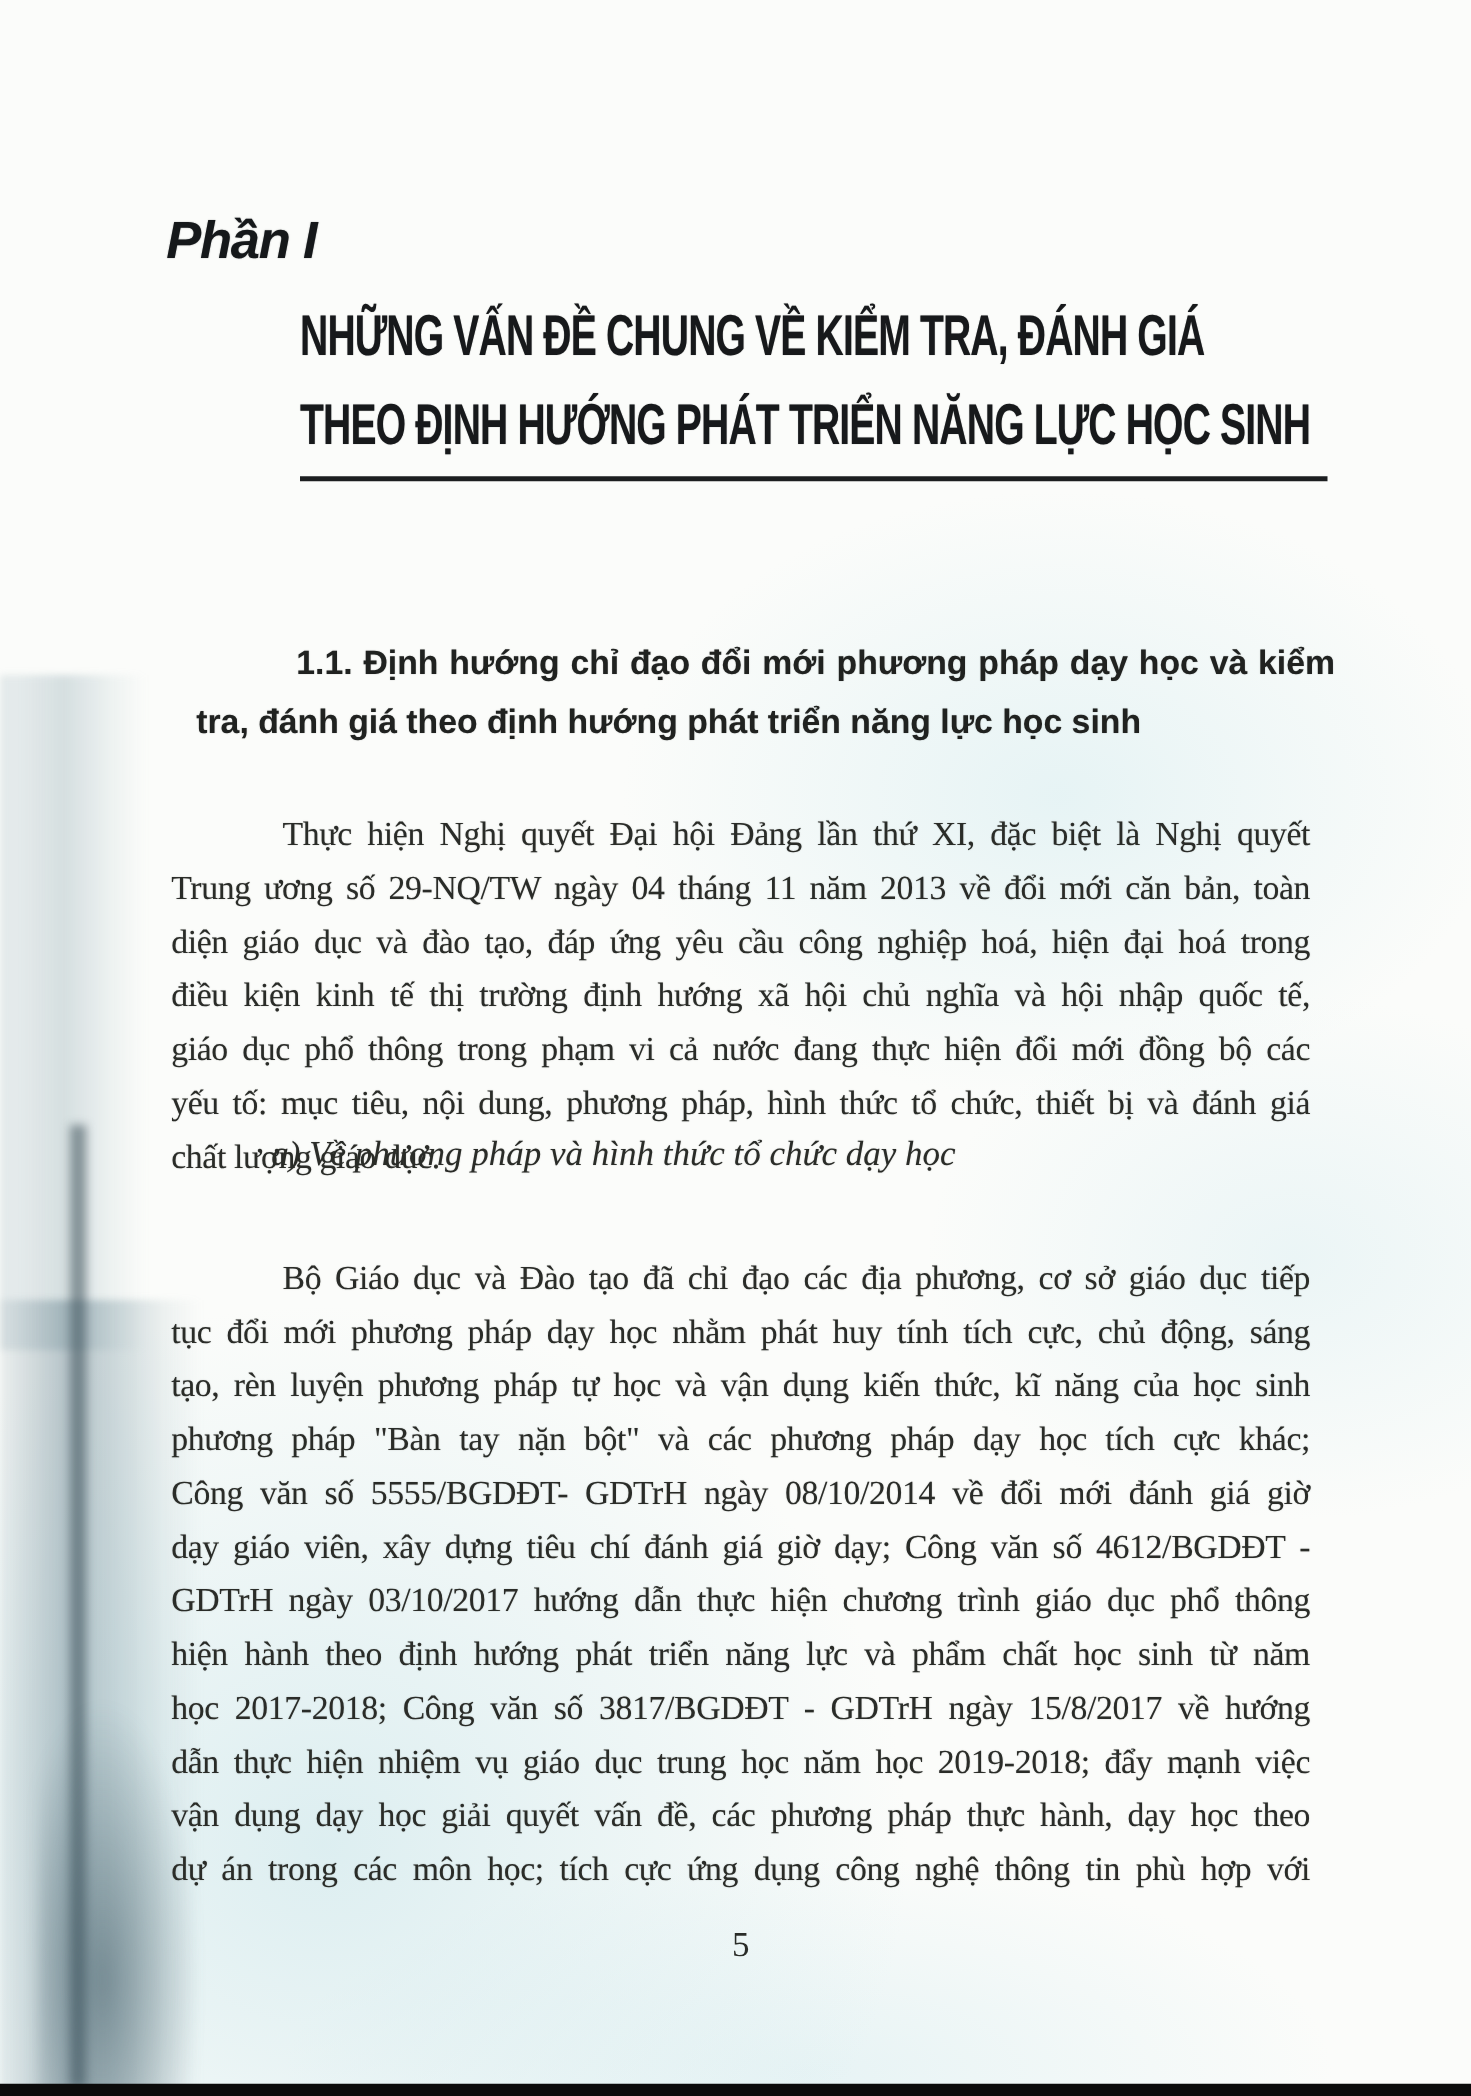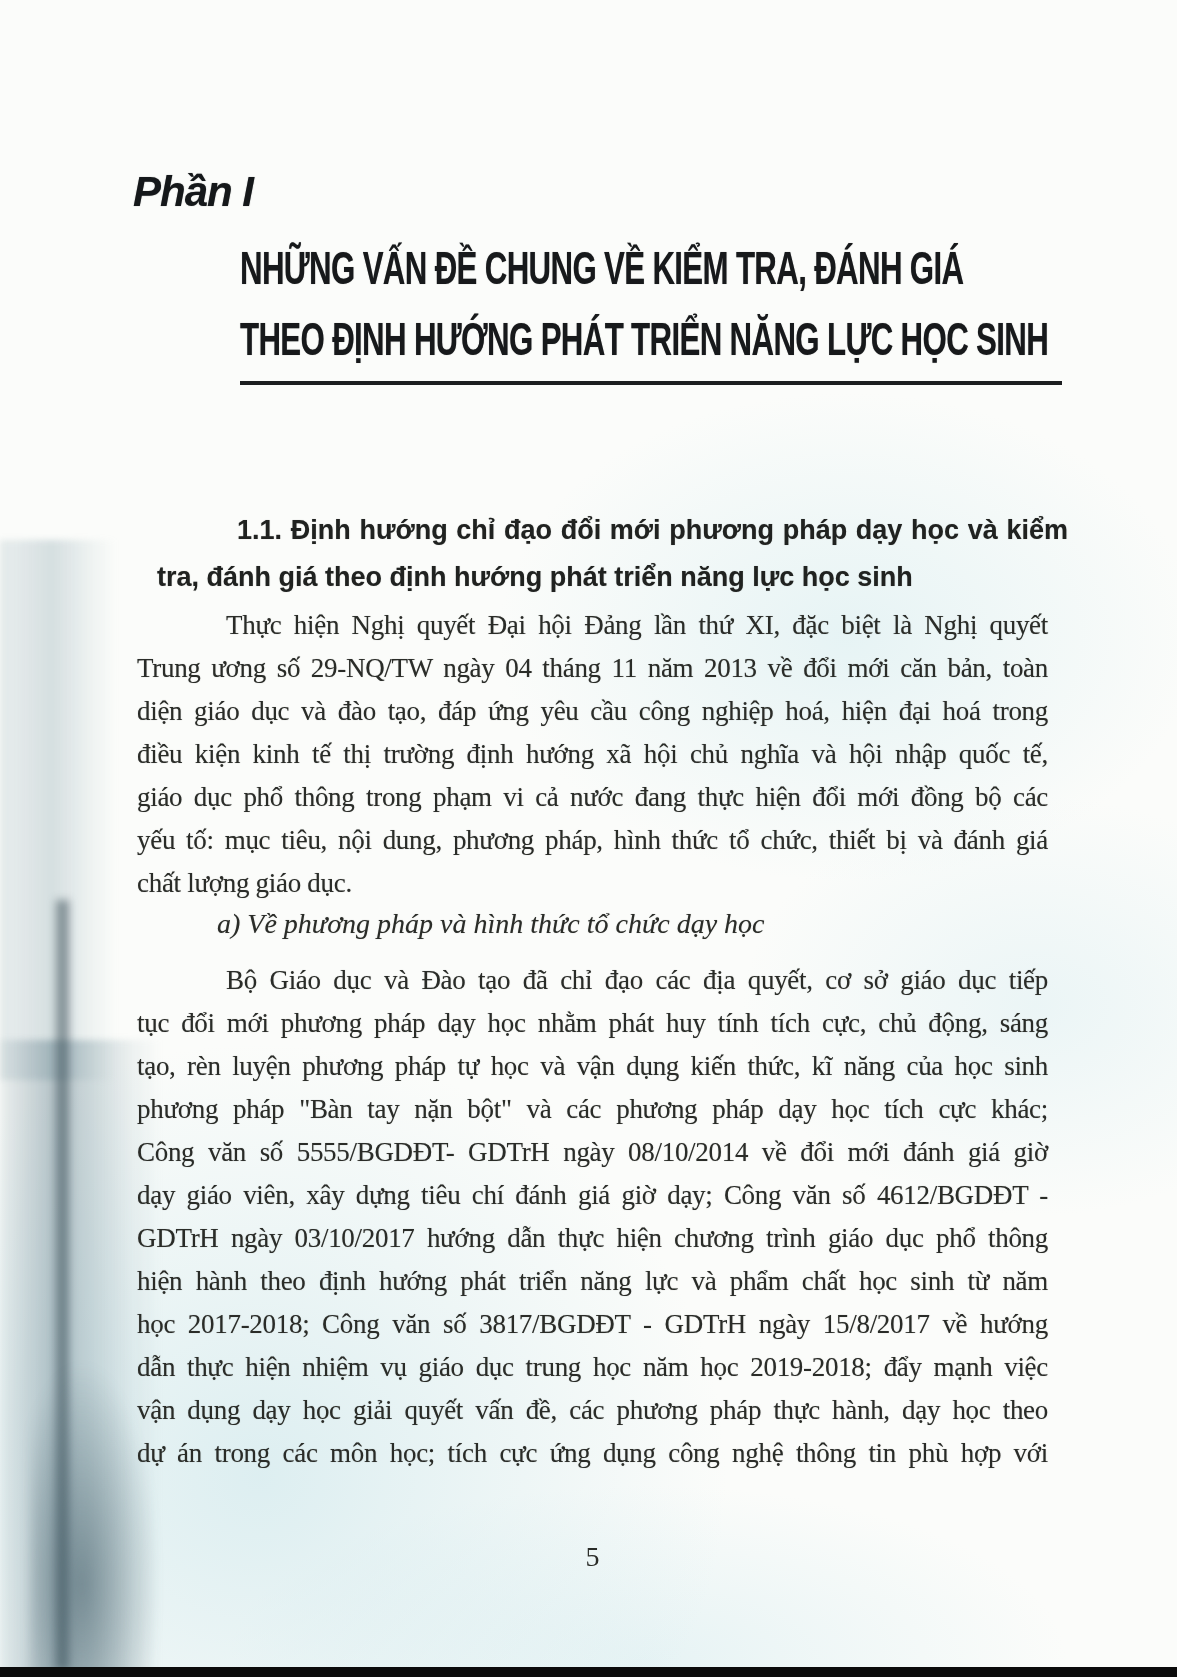--- a/index.html
+++ b/index.html
@@ -49,21 +49,21 @@
     font-family:"Liberation Sans",sans-serif;font-weight:bold;
     font-size:27px;line-height:47px;color:#202220;
     text-shadow:0 0 1px rgba(32,34,32,0.35);
     margin-left:20px;
   }
   .heading .line.indent{text-indent:80px;}
 
   .para{
     position:absolute;left:137px;width:911px;
     font-size:27px;line-height:43px;letter-spacing:-0.3px;
-    color:#2a2c28;text-shadow:0 0 1px rgba(42,44,40,0.35);
+    color:#2a2c28;text-shadow:0 0 1px rgba(42,44,40,0.35);margin-top:42px;
   }
   .p1{top:604px;}
   .p2{top:959px;}
   .line{text-align:justify;text-align-last:justify;}
   .line.noJust{text-align-last:left;}
   .line.indent{text-indent:89px;}
 
   .sub{
     position:absolute;left:217px;top:908px;
     font-style:italic;font-size:28px;color:#2a2c28;
@@ -103,21 +103,21 @@
       <div class="line">diện giáo dục và đào tạo, đáp ứng yêu cầu công nghiệp hoá, hiện đại hoá trong</div>
       <div class="line">điều kiện kinh tế thị trường định hướng xã hội chủ nghĩa và hội nhập quốc tế,</div>
       <div class="line">giáo dục phổ thông trong phạm vi cả nước đang thực hiện đổi mới đồng bộ các</div>
       <div class="line">yếu tố: mục tiêu, nội dung, phương pháp, hình thức tổ chức, thiết bị và đánh giá</div>
       <div class="line noJust">chất lượng giáo dục.</div>
     </div>
 
   <div class="sub">a) Về phương pháp và hình thức tổ chức dạy học</div>
 
   <div class="para p2">
-      <div class="line indent">Bộ Giáo dục và Đào tạo đã chỉ đạo các địa quyết, cơ sở giáo dục tiếp</div>
+      <div class="line indent">Bộ Giáo dục và Đào tạo đã chỉ đạo các địa phương, cơ sở giáo dục tiếp</div>
       <div class="line">tục đổi mới phương pháp dạy học nhằm phát huy tính tích cực, chủ động, sáng</div>
       <div class="line">tạo, rèn luyện phương pháp tự học và vận dụng kiến thức, kĩ năng của học sinh</div>
       <div class="line">phương pháp "Bàn tay nặn bột" và các phương pháp dạy học tích cực khác;</div>
       <div class="line">Công văn số 5555/BGDĐT- GDTrH ngày 08/10/2014 về đổi mới đánh giá giờ</div>
       <div class="line">dạy giáo viên, xây dựng tiêu chí đánh giá giờ dạy; Công văn số 4612/BGDĐT -</div>
       <div class="line">GDTrH ngày 03/10/2017 hướng dẫn thực hiện chương trình giáo dục phổ thông</div>
       <div class="line">hiện hành theo định hướng phát triển năng lực và phẩm chất học sinh từ năm</div>
       <div class="line">học 2017-2018; Công văn số 3817/BGDĐT - GDTrH ngày 15/8/2017 về hướng</div>
       <div class="line">dẫn thực hiện nhiệm vụ giáo dục trung học năm học 2019-2018; đẩy mạnh việc</div>
       <div class="line">vận dụng dạy học giải quyết vấn đề, các phương pháp thực hành, dạy học theo</div>

